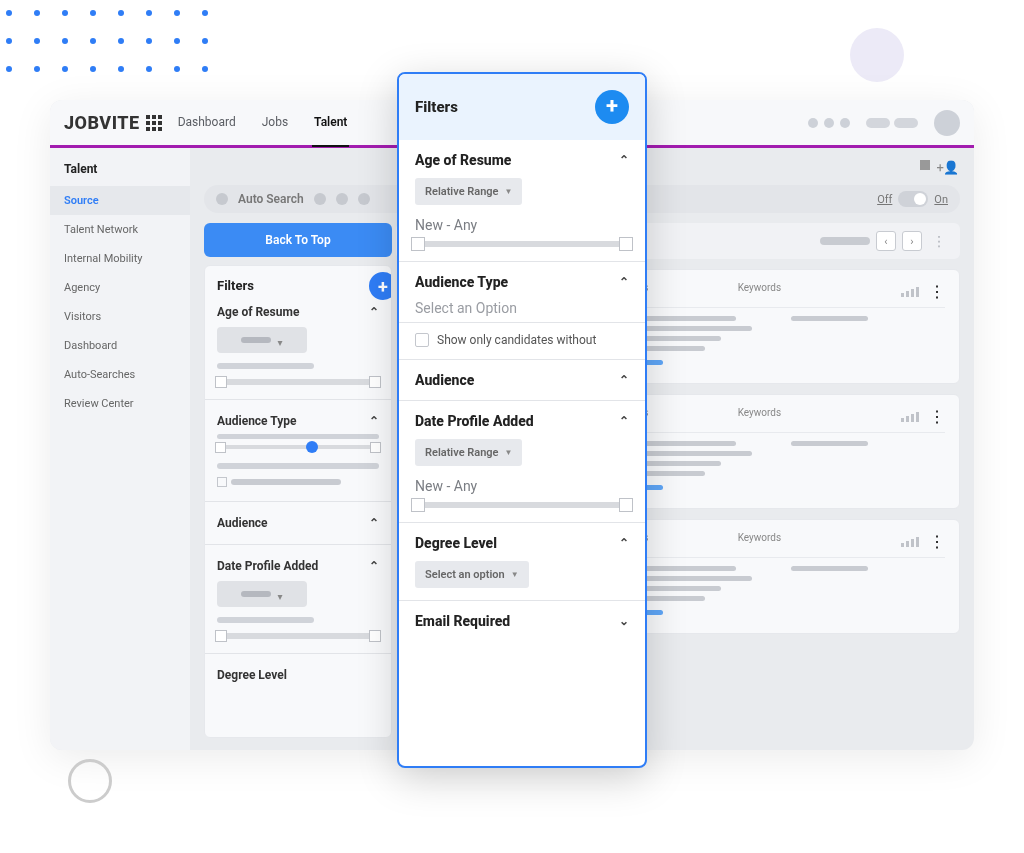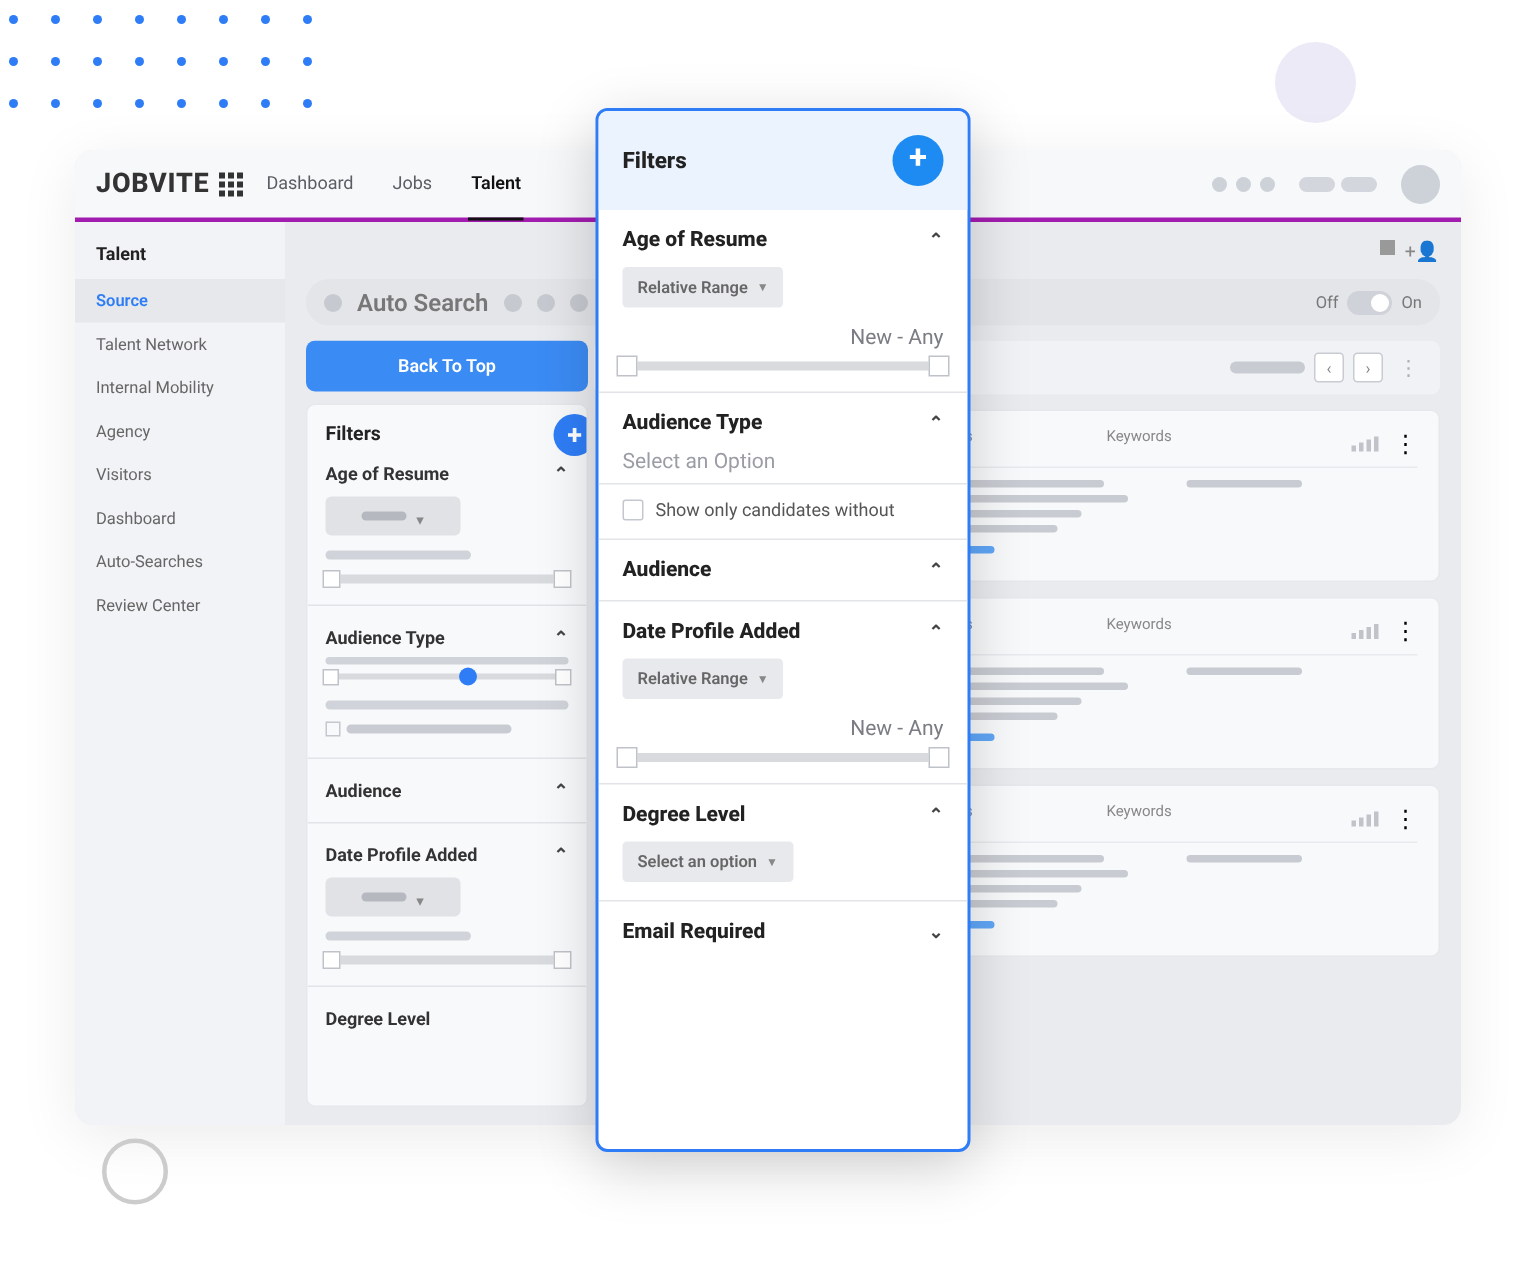--- a/index.html
+++ b/index.html
@@ -35,22 +35,22 @@
   .sb-item { font-size: 11px; color: #666; padding: 8px 14px; cursor: pointer; }
   .sb-item.active { color: #2f7df6; font-weight: 600; background: #e6e8ec; }
 
   .main { flex: 1; padding: 12px 14px; display: flex; flex-direction: column; gap: 10px; }
   .iconbar { display: flex; justify-content: flex-end; gap: 6px; color: #888; font-size: 13px; }
   .iconbar .mini { width: 10px; height: 10px; background: #999; display: inline-block; }
   .iconbar .person { font-size: 13px; }
 
   .search-row { display: flex; align-items: center; gap: 10px; background: #e3e5e9; border-radius: 20px; padding: 6px 12px; }
   .search-row .dot { width: 12px; height: 12px; border-radius: 50%; background: #c6c9cf; }
-  .search-label { font-size: 16px; color: #777; font-weight: 600; }
-  .onoff { margin-left: auto; display: flex; align-items: center; gap: 6px; font-size: 11px; color: #777; }
+  .search-label { font-size: 12px; color: #777; font-weight: 600; }
+  .onoff { margin-left: auto; display: flex; align-items: center; gap: 6px; font-size: 11px; color: #777; text-decoration: underline; }
   .toggle-mini { width: 30px; height: 16px; border-radius: 8px; background: #cfd2d8; position: relative; }
   .toggle-mini::after { content: ""; position: absolute; right: 2px; top: 2px; width: 12px; height: 12px; border-radius: 50%; background: #fff; }
 
   .two-col { display: flex; gap: 4px; flex: 1; overflow: hidden; }
   .left-col { width: 188px; display: flex; flex-direction: column; gap: 8px; }
   .back-btn { background: #3b8bf4; color: #fff; font-size: 12px; font-weight: 600; text-align: center; border-radius: 6px; padding: 10px 0; }
   .filters-bg { background: #f8f9fb; border: 1px solid #e6e8ec; border-radius: 6px; padding: 12px; flex: 1; position: relative; overflow: hidden; }
   .filters-bg h4 { font-size: 13px; color: #222; margin-bottom: 8px; }
   .plus-bg { position: absolute; right: -6px; top: 6px; width: 28px; height: 28px; border-radius: 50%; background: #2f7df6; display: flex; align-items: center; justify-content: center; color: #fff; font-size: 18px; font-weight: 700; }
   .fb-section { margin: 12px 0; }
@@ -101,21 +101,21 @@
   .fp-plus { width: 34px; height: 34px; border-radius: 50%; background: #1d8bf1; display: flex; align-items: center; justify-content: center; color: #fff; font-size: 22px; font-weight: 700; line-height: 1; padding-bottom: 3px;}
 
   .fp-body { padding: 0 16px 8px; flex: 1; overflow: hidden; }
   .fp-sec { padding: 12px 0; }
   .fp-line { height: 1px; background: #e2e4e8; margin: 0 -16px; }
   .fp-title { display: flex; justify-content: space-between; align-items: center; font-size: 14px; font-weight: 800; color: #222; }
   .chev { font-size: 12px; color: #444; }
   .chev.up::after { content: "⌃"; } .chev.down::after { content: "⌄"; }
   .fp-dd { margin-top: 10px; display: inline-flex; align-items: center; gap: 6px; background: #e7e9ed; border-radius: 3px; padding: 7px 10px; font-size: 11px; font-weight: 600; color: #666; }
   .fp-dd::after { content: "▼"; font-size: 8px; color: #888; }
-  .fp-range-txt { margin-top: 12px; font-size: 14px; color: #7a7d83; text-align: right; }
+  .fp-range-txt { margin-top: 12px; font-size: 14px; color: #7a7d83; }
   .fp-slider { margin: 8px 0 2px; height: 6px; background: #d8dade; border-radius: 2px; position: relative; }
   .fp-slider::before, .fp-slider::after { content: ""; position: absolute; top: -4px; width: 12px; height: 12px; border: 1px solid #bfc2c8; background: #fff; }
   .fp-slider::before { left: -4px; } .fp-slider::after { right: -4px; }
   .fp-help { font-size: 11px; color: #666; margin-top: 10px; display: flex; align-items: center; gap: 6px; }
   .fp-toggle { width: 28px; height: 14px; border-radius: 8px; background: #cfd2d8; position: relative; }
   .fp-toggle .knob { position: absolute; top: 1px; left: 1px; width: 12px; height: 12px; border-radius: 50%; background: #2f7df6; }
   .fp-select { margin-top: 10px; font-size: 14px; color: #9a9da3; border-bottom: 1px solid #e2e4e8; padding: 0 0 6px; margin-left: -16px; margin-right: -16px; padding-left: 16px; }
   .fp-check-row { margin-top: 10px; display: flex; align-items: center; gap: 8px; font-size: 12px; color: #555; }
   .fp-check { width: 14px; height: 14px; border: 1.5px solid #c4c7cd; border-radius: 2px; }
 </style>

